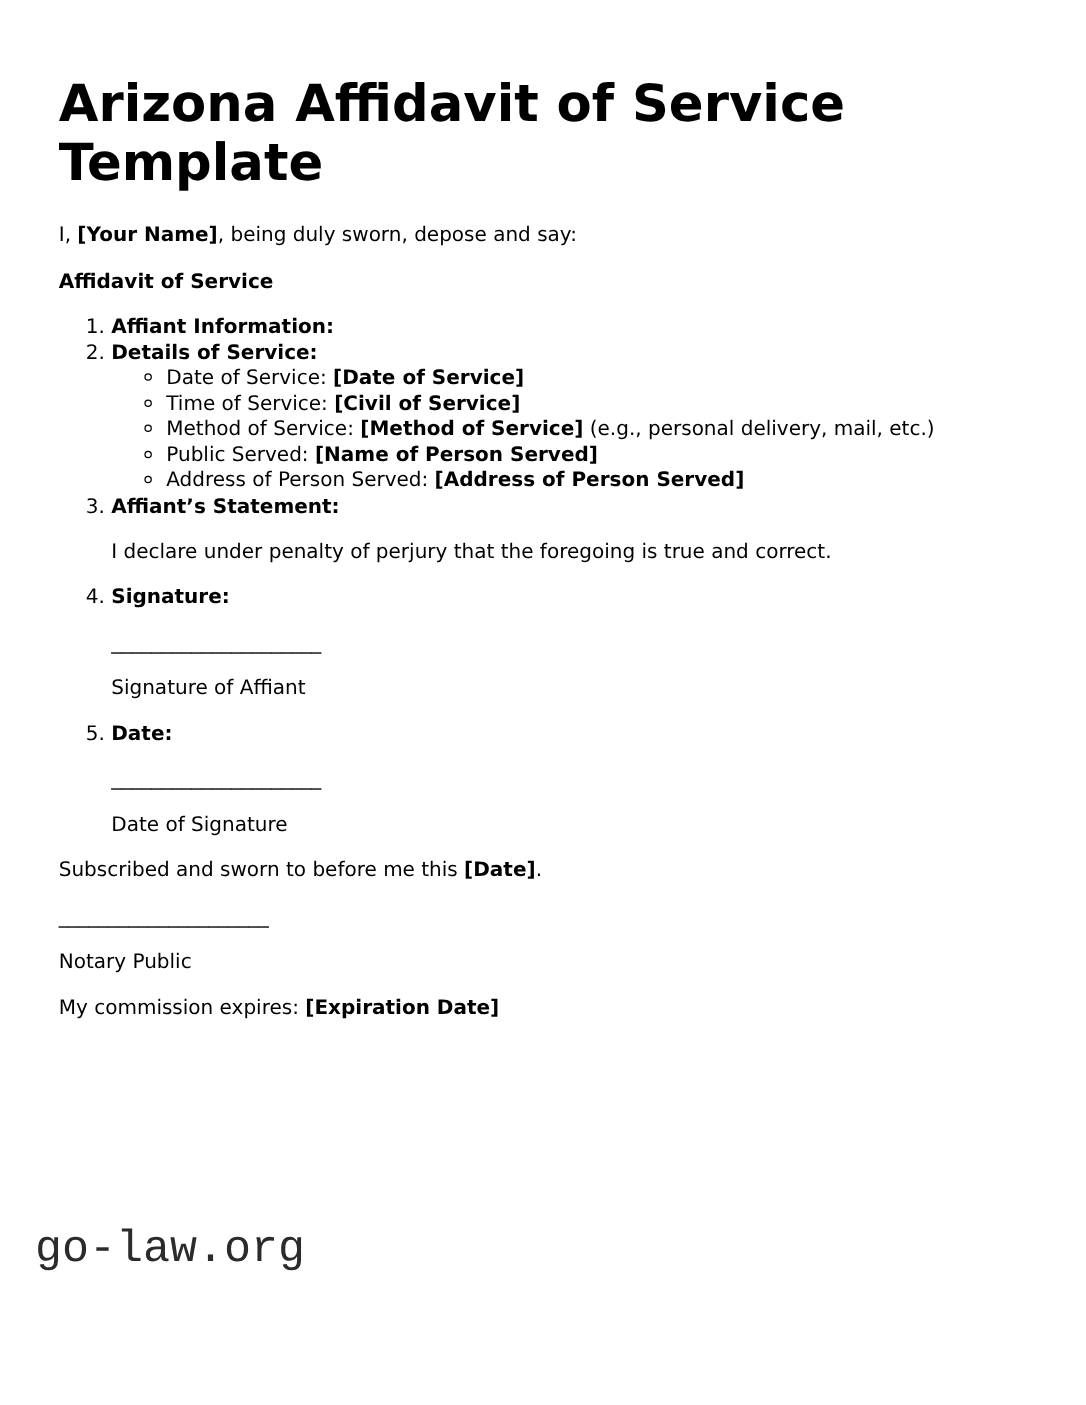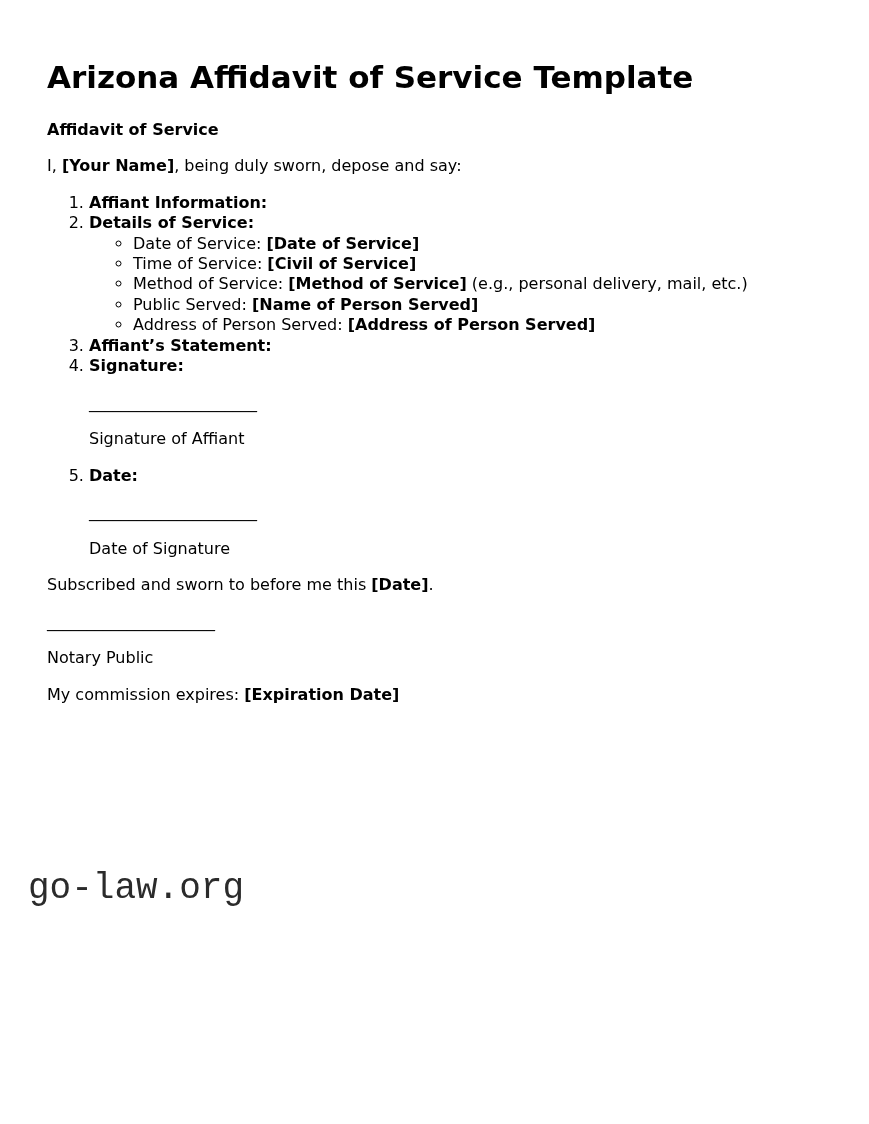--- a/index.html
+++ b/index.html
@@ -4,21 +4,21 @@
 <style>
   html, body { margin: 0; padding: 0; background: #ffffff; }
   body {
     width: 869px; height: 1124px;
     font-family: "DejaVu Sans", "Liberation Sans", sans-serif;
     font-size: 16px; line-height: 1.28; color: #000000;
     overflow: hidden;
   }
   .page { padding: 40px 47px 0 47px; }
   h1.doc-title {
-    font-size: 31px; line-height: 1.15; font-weight: bold;
+    font-size: 41px; line-height: 1.15; font-weight: bold;
     margin: 20px 0 24px 0; letter-spacing: 0;
   }
   p { margin: 16px 0; }
   ol.main-list { margin: 0 0; padding-left: 42px; }
   ol.main-list > li { margin: 0; padding: 0; }
   ul.sub-list { list-style-type: circle; margin: 0; padding-left: 44px; }
   ul.sub-list > li { margin: 0; padding: 0; }
   b, .bold { font-weight: bold; }
   .sig-line { letter-spacing: 0; white-space: pre; }
   .footer-brand {
@@ -28,43 +28,44 @@
   }
 </style>
 </head>
 <body>
 
 <div class="page">
 
   <h1 class="doc-title">Arizona Affidavit of Service Template</h1>
 
 
+  <p><span>I, </span><b>[Your Name]</b><span>, being duly sworn, depose and say:</span></p>
+
   <p><b>Affidavit of Service</b></p>
-
-  <p><span>I, </span><b>[Your Name]</b><span>, being duly sworn, depose and say:</span></p>
 
   <ol class="main-list">
 
     <li>
       <b>Affiant Information:</b>
     </li>
 
     <li>
       <b>Details of Service:</b>
       <ul class="sub-list">
         <li><span>Date of Service: </span><b>[Date of Service]</b><span></span></li>
         <li><span>Time of Service: </span><b>[Civil of Service]</b><span></span></li>
         <li><span>Method of Service: </span><b>[Method of Service]</b><span> (e.g., personal delivery, mail, etc.)</span></li>
         <li><span>Public Served: </span><b>[Name of Person Served]</b><span></span></li>
         <li><span>Address of Person Served: </span><b>[Address of Person Served]</b><span></span></li>
       </ul>
     </li>
 
     <li>
       <b>Affiant’s Statement:</b>
+      <p>I declare under penalty of perjury that the foregoing is true and correct.</p>
     </li>
 
     <li>
       <b>Signature:</b>
       <p class="sig-line">_____________________</p>
       <p>Signature of Affiant</p>
     </li>
 
     <li>
       <b>Date:</b>

